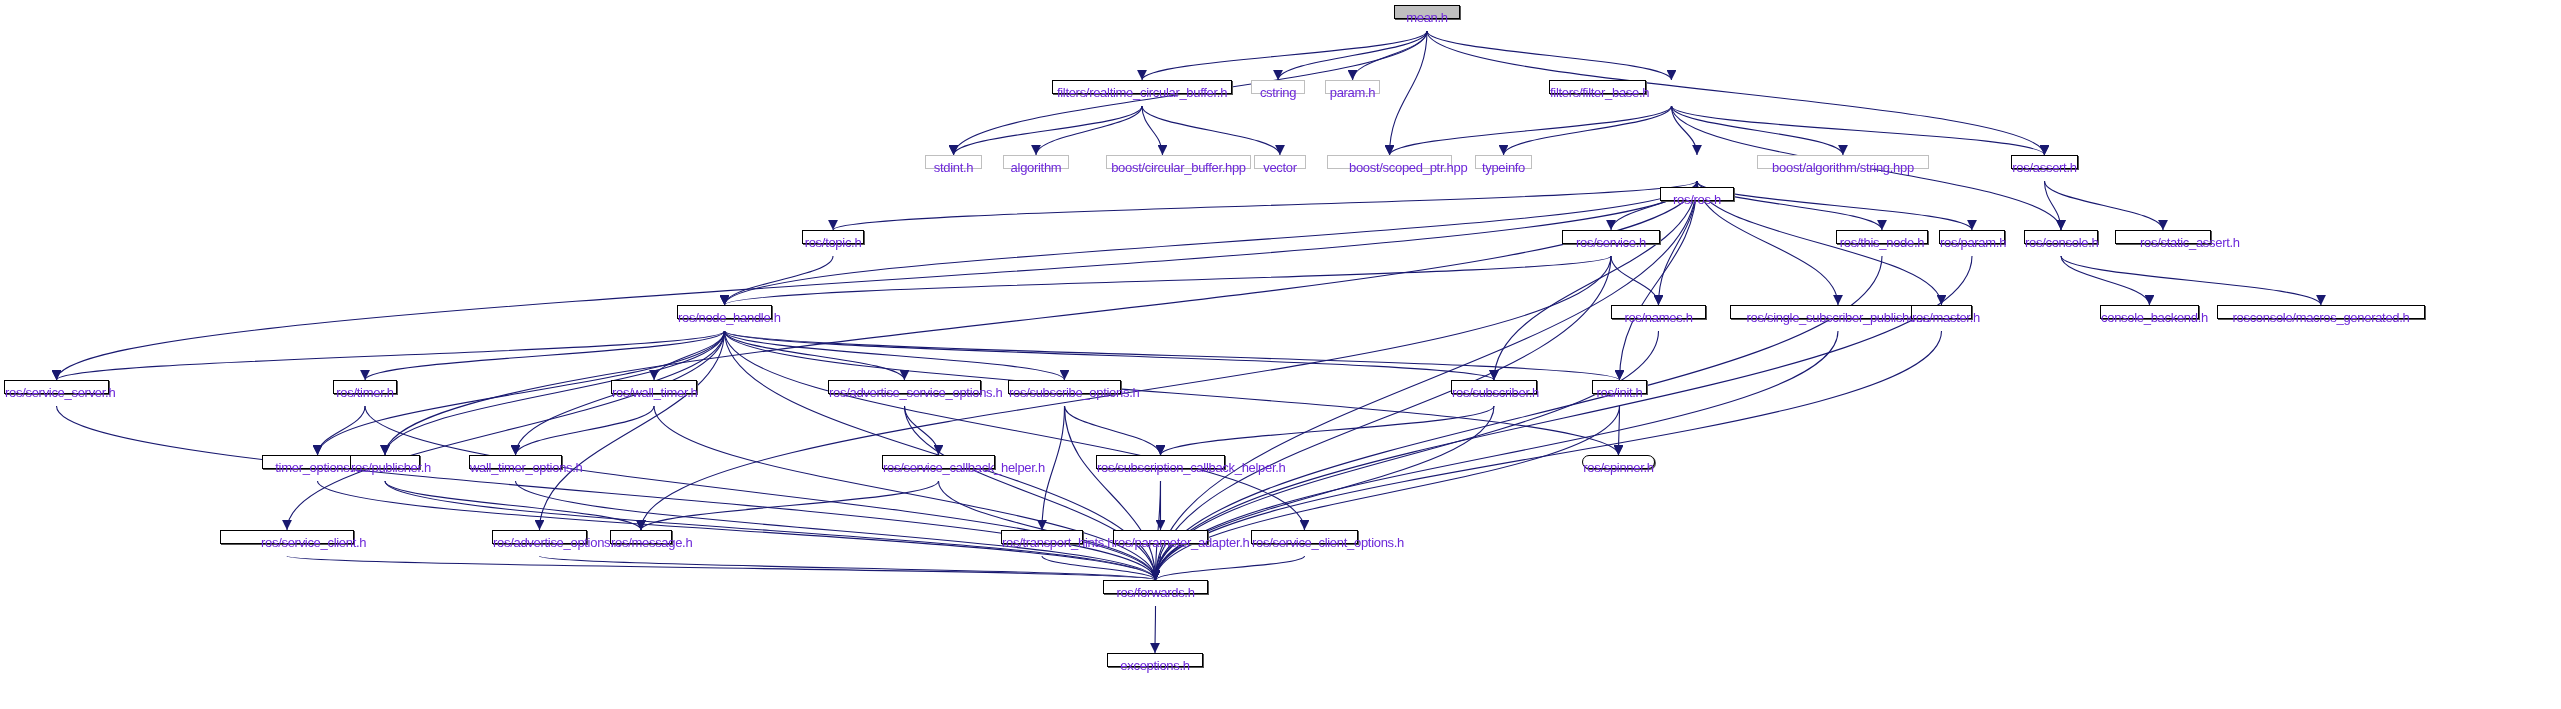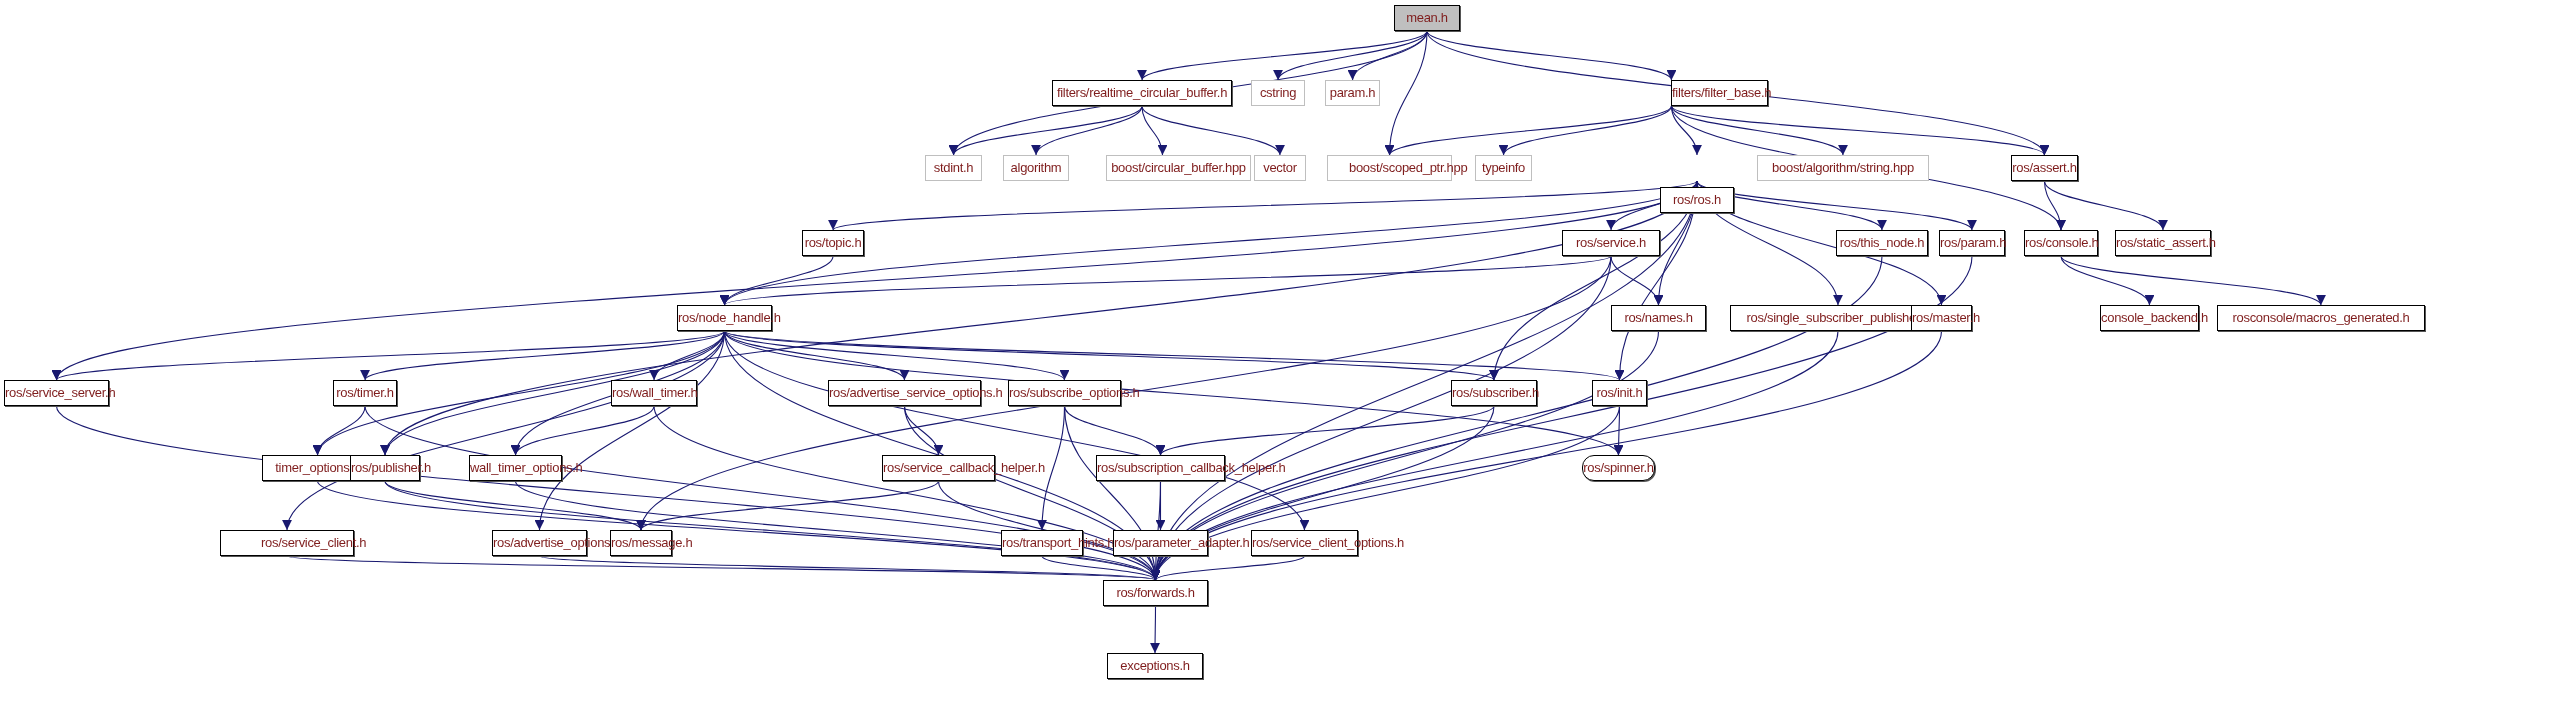--- a/index.html
+++ b/index.html
@@ -1,21 +1,21 @@
 <!DOCTYPE html>
 <html><head>
 <meta charset="utf-8">
 <style>
   html, body { margin:0; padding:0; background:#ffffff; }
   body { width:2561px; height:709px; position:relative; overflow:hidden;
          font-family:"Liberation Sans", sans-serif; }
   #graph { position:absolute; left:0; top:0; width:2561px; height:709px; }
   #edges { position:absolute; left:0; top:0; width:2561px; height:709px; }
-  .node { position:absolute; box-sizing:border-box; height:26px; line-height:24px;
-          font-size:13px; color:#7f1d1d; text-align:center; white-space:nowrap;
+  .node { position:absolute; box-sizing:border-box; height:14px; line-height:24px;
+          font-size:13px; color:#6d28d9; text-align:center; white-space:nowrap;
           background:#fff; border:1px solid #000; box-shadow:1px 1px 0 #555; letter-spacing:-0.3px; }
   .node.ext { border:1px solid #bfbfbf; box-shadow:none; }
   .node.root { background:#bfbfbf; }
   .node span { display:inline-block; }
 </style>
 </head>
 <body>
 
 <div id="graph">
   <svg id="edges">
@@ -110,36 +110,36 @@
       <path d="M1042,556 C1042,566.8 1155.5,569.2 1155.5,580" fill="none" stroke="#191970" stroke-width="1.1" marker-end="url(#arrow)"></path>
       <path d="M1160.5,556 C1160.5,566.8 1155.5,569.2 1155.5,580" fill="none" stroke="#191970" stroke-width="1.1" marker-end="url(#arrow)"></path>
       <path d="M1304.5,556 C1304.5,566.8 1155.5,569.2 1155.5,580" fill="none" stroke="#191970" stroke-width="1.1" marker-end="url(#arrow)"></path>
       <path d="M1155.5,606 C1155.5,627.15 1155,631.85 1155,653" fill="none" stroke="#191970" stroke-width="1.1" marker-end="url(#arrow)"></path>
     </svg>
   <div id="nodes">
       <div class="node root" style="left: 1394px; top: 5px; width: 66px;"><span>mean.h</span></div>
       <div class="node" style="left: 1052px; top: 80px; width: 180px;"><span>filters/realtime_circular_buffer.h</span></div>
       <div class="node ext" style="left: 1251px; top: 80px; width: 54px;"><span>cstring</span></div>
       <div class="node ext" style="left: 1325px; top: 80px; width: 55px;"><span>param.h</span></div>
-      <div class="node" style="left: 1671px; top: 80px; width: 97px;"><span>filters/filter_base.h</span></div>
+      <div class="node" style="left: 1549px; top: 80px; width: 97px;"><span>filters/filter_base.h</span></div>
       <div class="node ext" style="left: 925px; top: 155px; width: 57px;"><span>stdint.h</span></div>
       <div class="node ext" style="left: 1003px; top: 155px; width: 66px;"><span>algorithm</span></div>
       <div class="node ext" style="left: 1090px; top: 155px; width: 145px; margin-left: 16px;"><span>boost/circular_buffer.hpp</span></div>
       <div class="node ext" style="left: 1254px; top: 155px; width: 52px; text-align: center;"><span>vector</span></div>
       <div class="node ext" style="left: 1327px; top: 155px; width: 125px; padding-left: 21px;"><span>boost/scoped_ptr.hpp</span></div>
       <div class="node ext" style="left: 1475px; top: 155px; width: 57px;"><span>typeinfo</span></div>
       <div class="node" style="left: 1660px; top: 155px; width: 74px; margin-top: 32px;"><span>ros/ros.h</span></div>
       <div class="node ext" style="left: 1757px; top: 155px; width: 172px;"><span>boost/algorithm/string.hpp</span></div>
       <div class="node" style="left: 2011px; top: 155px; width: 67px;"><span>ros/assert.h</span></div>
       <div class="node" style="left: 802px; top: 230px; width: 62px;"><span>ros/topic.h</span></div>
       <div class="node" style="left: 1562px; top: 230px; width: 98px;"><span>ros/service.h</span></div>
       <div class="node" style="left: 1836px; top: 230px; width: 92px;"><span>ros/this_node.h</span></div>
       <div class="node" style="left: 1939px; top: 230px; width: 66px;"><span>ros/param.h</span></div>
       <div class="node" style="left: 2024px; top: 230px; width: 74px;"><span>ros/console.h</span></div>
-      <div class="node" style="left: 2115px; top: 230px; width: 96px;"><span>ros/static_assert.h</span></div>
+      <div class="node" style="left: 2115px; top: 230px; width: 96px; padding-left: 24px;"><span>ros/static_assert.h</span></div>
       <div class="node" style="left: 677px; top: 305px; width: 95px;"><span>ros/node_handle.h</span></div>
       <div class="node" style="left: 1611px; top: 305px; width: 95px;"><span>ros/names.h</span></div>
       <div class="node" style="left: 1730px; top: 305px; width: 216px;"><span>ros/single_subscriber_publisher.h</span></div>
       <div class="node" style="left: 1911px; top: 305px; width: 61px;"><span>ros/master.h</span></div>
       <div class="node" style="left: 2100px; top: 305px; width: 99px;"><span>console_backend.h</span></div>
       <div class="node" style="left: 2217px; top: 305px; width: 208px;"><span>rosconsole/macros_generated.h</span></div>
       <div class="node" style="left: 4px; top: 380px; width: 105px;"><span>ros/service_server.h</span></div>
       <div class="node" style="left: 333px; top: 380px; width: 64px;"><span>ros/timer.h</span></div>
       <div class="node" style="left: 611px; top: 380px; width: 86px;"><span>ros/wall_timer.h</span></div>
       <div class="node" style="left: 828px; top: 380px; width: 153px;"><span>ros/advertise_service_options.h</span></div>

